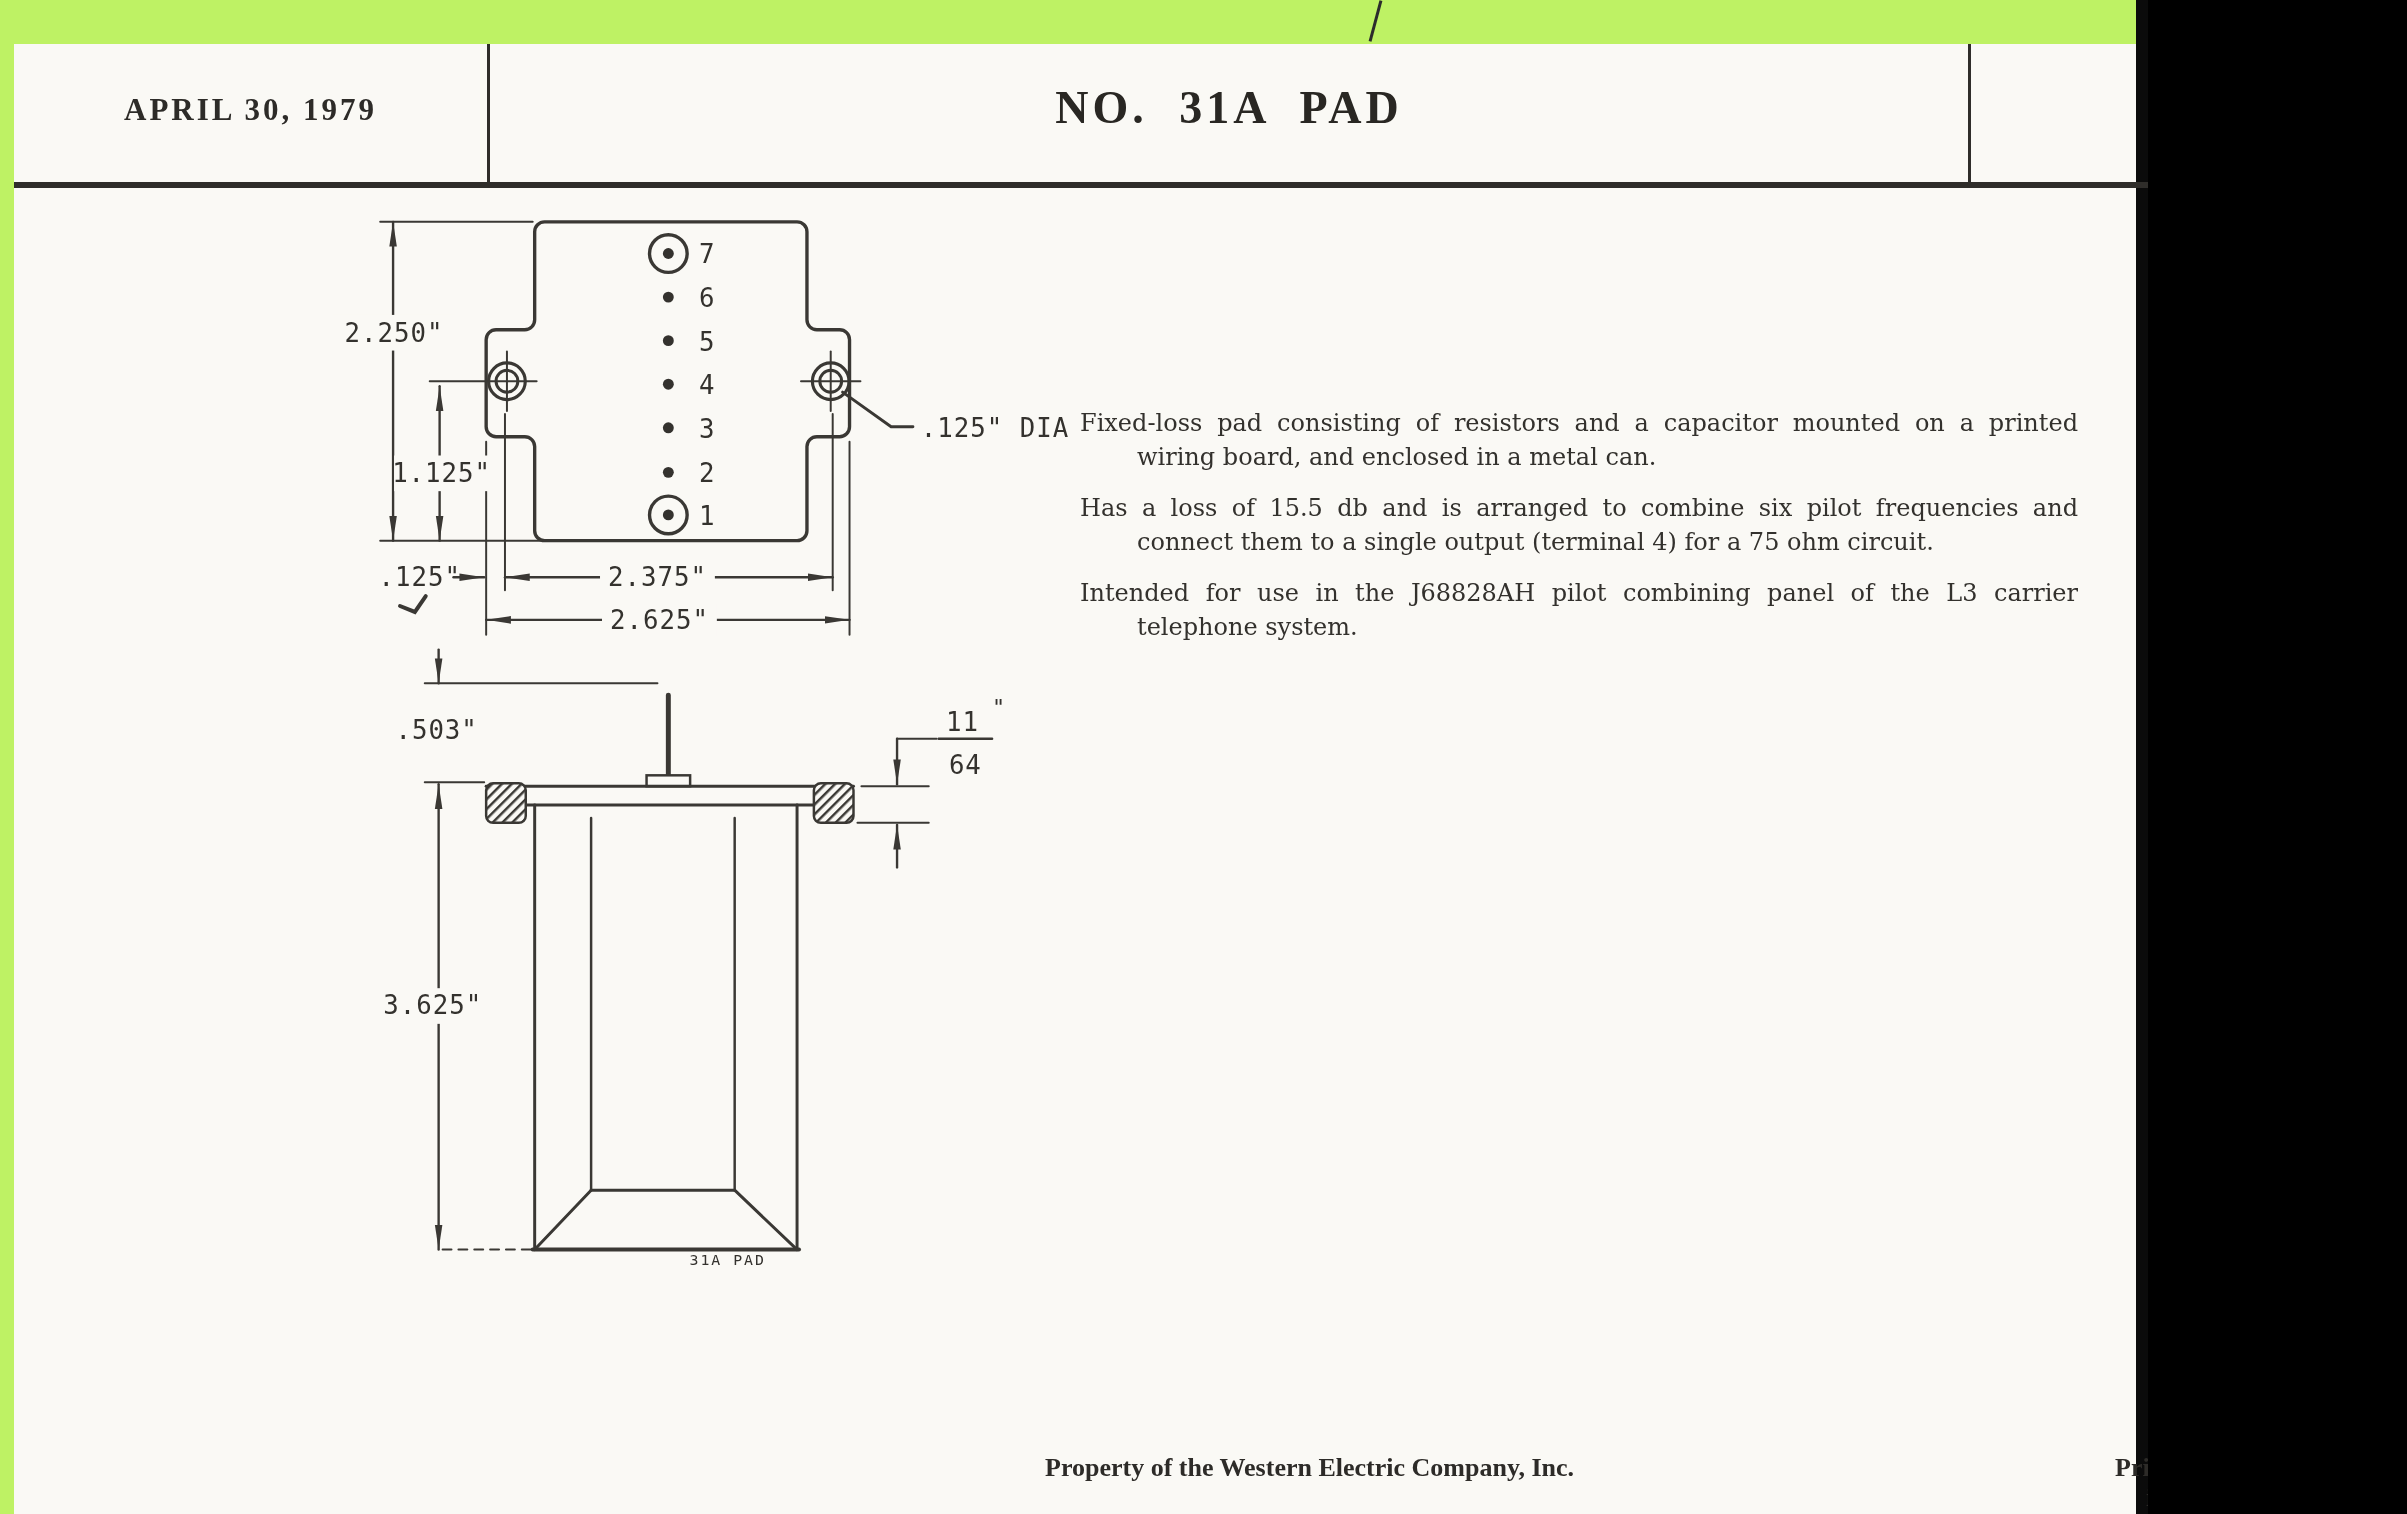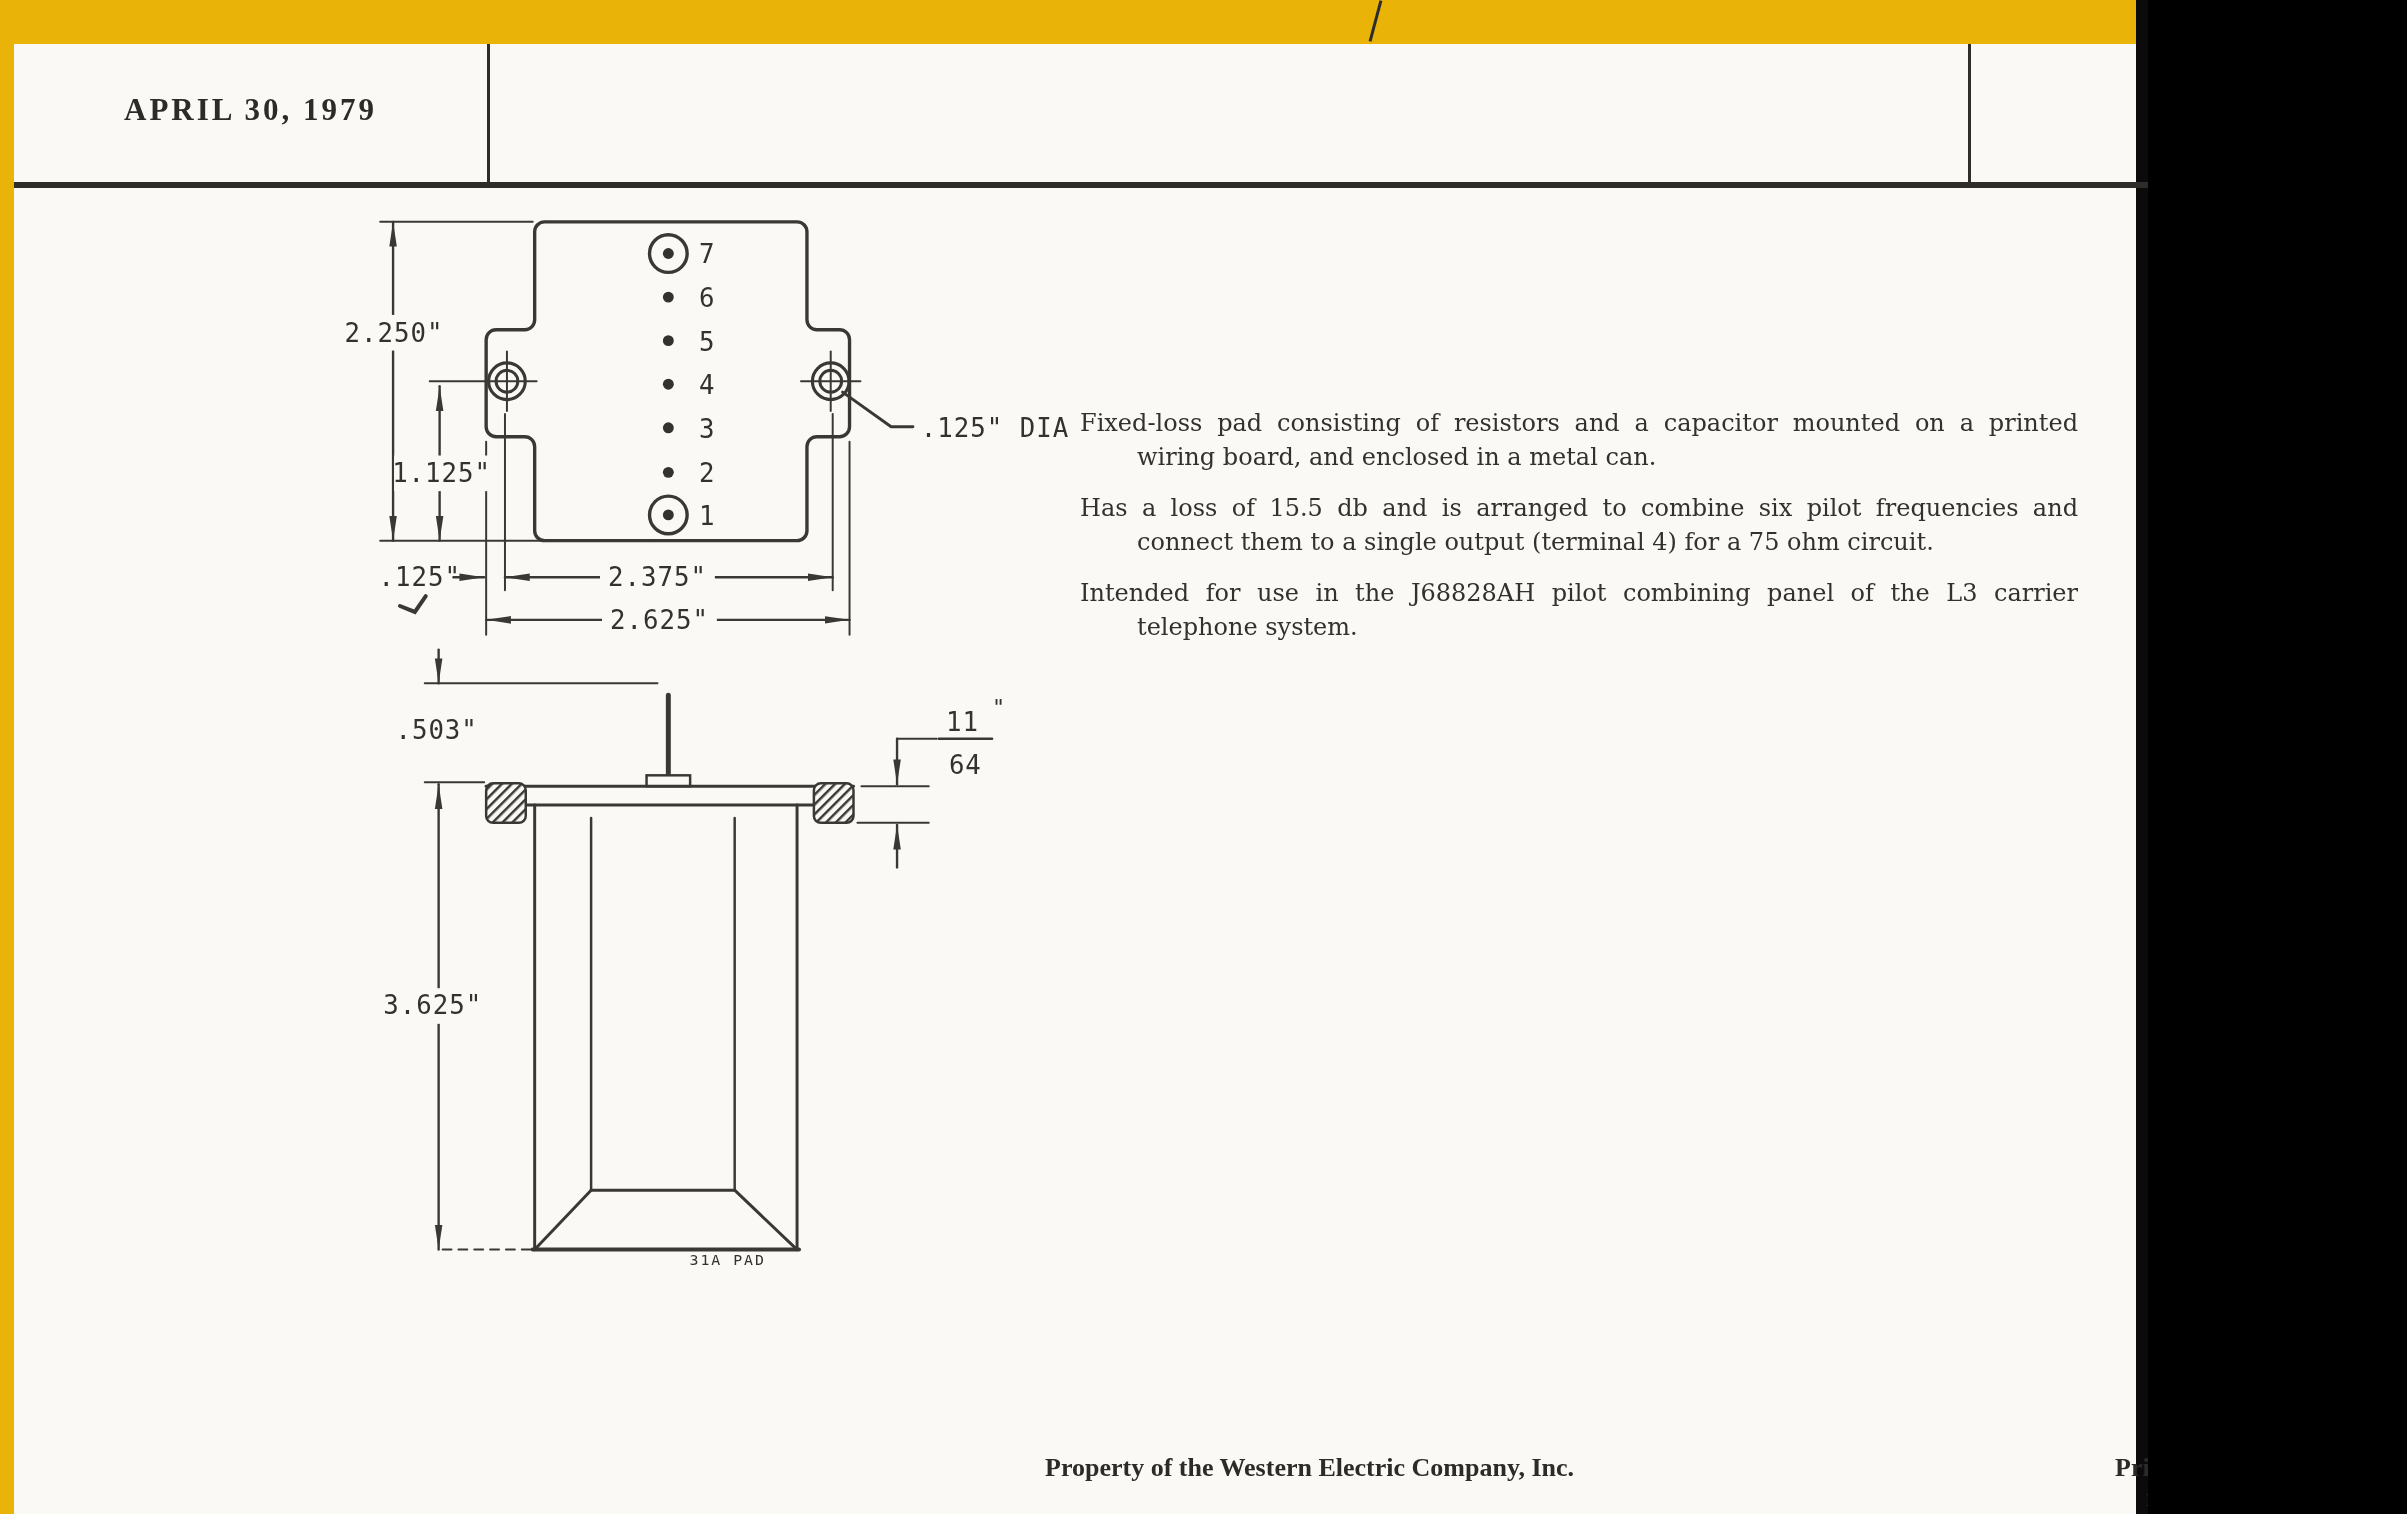--- a/index.html
+++ b/index.html
@@ -1,16 +1,16 @@
 <!DOCTYPE html>
 <html><head>
 <meta charset="utf-8">
 <style>
   html,body{margin:0;padding:0;background:#000;}
-  .page{position:relative;width:2148px;height:1515px;background:#eab308;overflow:hidden;
+  .page{position:relative;width:2148px;height:1515px;background:#bef264;overflow:hidden;
         font-family:"Liberation Serif",serif;color:#2d2b28;}
   .paper{position:absolute;left:14px;top:44px;width:2382px;height:1471px;background:#faf9f5;}
   .edge-right{position:absolute;right:0;top:0;width:12px;height:1515px;background:#0b0b0b;}
   .scratch{position:absolute;left:1374px;top:0px;width:3px;height:42px;background:#2c2c2c;transform:rotate(15deg);}
   .vdiv{position:absolute;top:44px;height:140px;width:3px;background:#2f2d2a;}
   .vdiv1{left:487px;} .vdiv2{left:1968px;}
   .hrule{position:absolute;left:14px;top:182px;width:2382px;height:6px;background:#2f2d2a;}
   .header-cell{position:absolute;top:44px;height:137px;display:flex;align-items:center;justify-content:center;}
   .date-cell{left:14px;width:473px;}
   .date-text{font-weight:bold;font-size:31px;letter-spacing:3px;padding-bottom:6px;}
@@ -33,20 +33,23 @@
 </head>
 <body>
 
 <div class="page">
   <div class="paper"></div>
   <div class="scratch"></div>
   <div class="edge-right"></div>
 
   <div class="header-cell date-cell">
     <div class="date-text">APRIL 30, 1979</div>
+  </div>
+  <div class="header-cell title-cell">
+    <div class="title-text">NO. 31A PAD</div>
   </div>
   <div class="vdiv vdiv1"></div>
   <div class="vdiv vdiv2"></div>
   <div class="hrule"></div>
 
   <div class="desc">
     <p>Fixed-loss pad consisting of resistors and a capacitor mounted on a printed wiring board, and enclosed in a metal can.</p>
     <p>Has a loss of 15.5 db and is arranged to combine six pilot frequencies and connect them to a single output (terminal 4) for a 75 ohm circuit.</p>
     <p>Intended for use in the J68828AH pilot combining panel of the L3 carrier telephone system.</p>
   </div>

